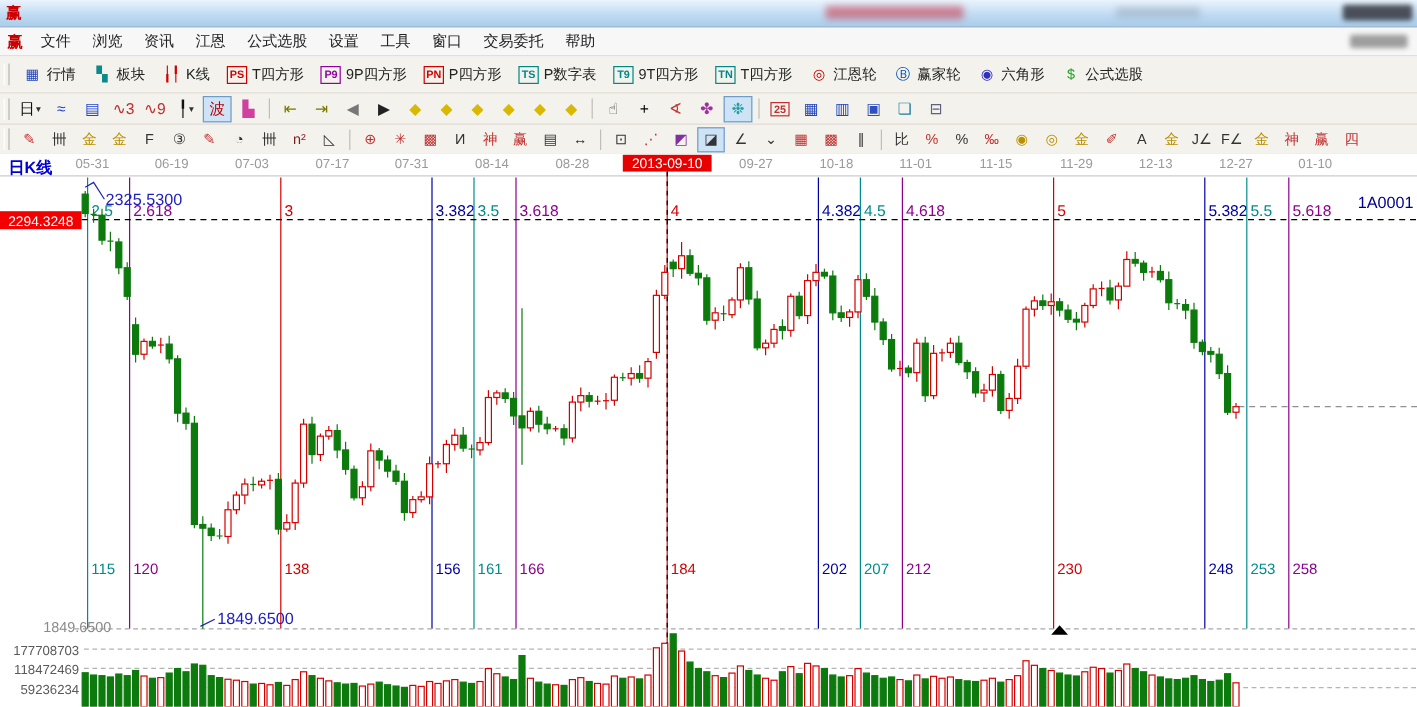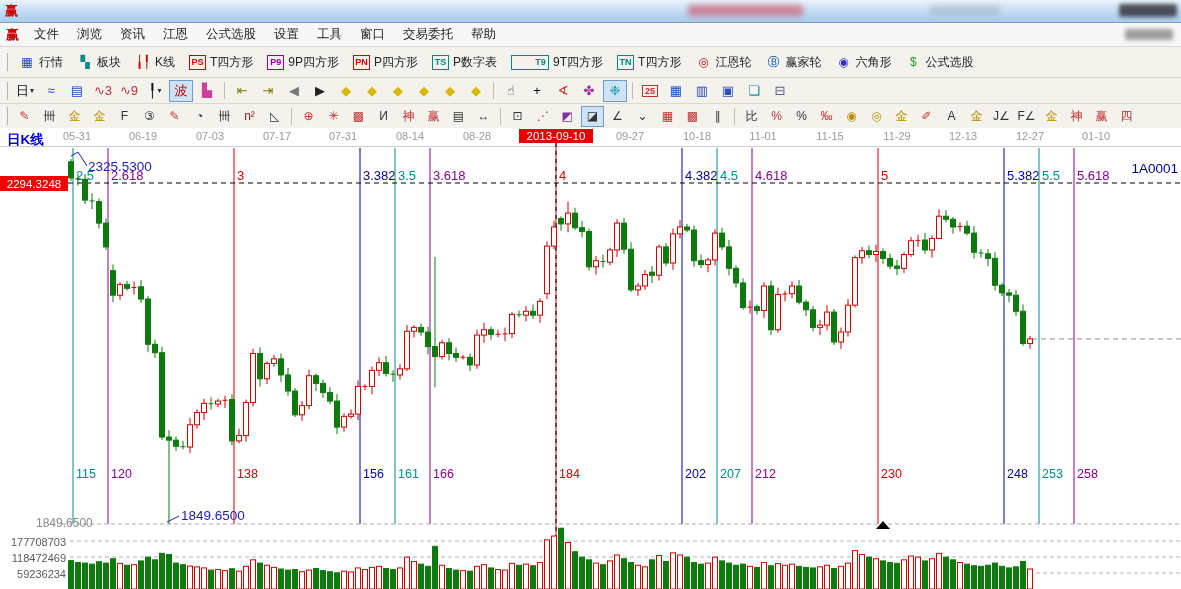--- a/index.html
+++ b/index.html
@@ -91,21 +91,21 @@
       </span>
       <span class="tb1-item">
         <span class="tb1-ico boxed" style="color: rgb(208, 0, 0);">PN</span>
         <span>P四方形</span>
       </span>
       <span class="tb1-item">
         <span class="tb1-ico boxed" style="color: rgb(0, 136, 136);">TS</span>
         <span>P数字表</span>
       </span>
       <span class="tb1-item">
-        <span class="tb1-ico boxed" style="color: rgb(0, 136, 136); padding-left: 21px;">T9</span>
+        <span class="tb1-ico boxed" style="color: rgb(0, 136, 136);">T9</span>
         <span>9T四方形</span>
       </span>
       <span class="tb1-item">
         <span class="tb1-ico boxed" style="color: rgb(0, 136, 136);">TN</span>
         <span>T四方形</span>
       </span>
       <span class="tb1-item">
         <span class="tb1-ico" style="color: rgb(192, 0, 0);">◎</span>
         <span>江恩轮</span>
       </span>

